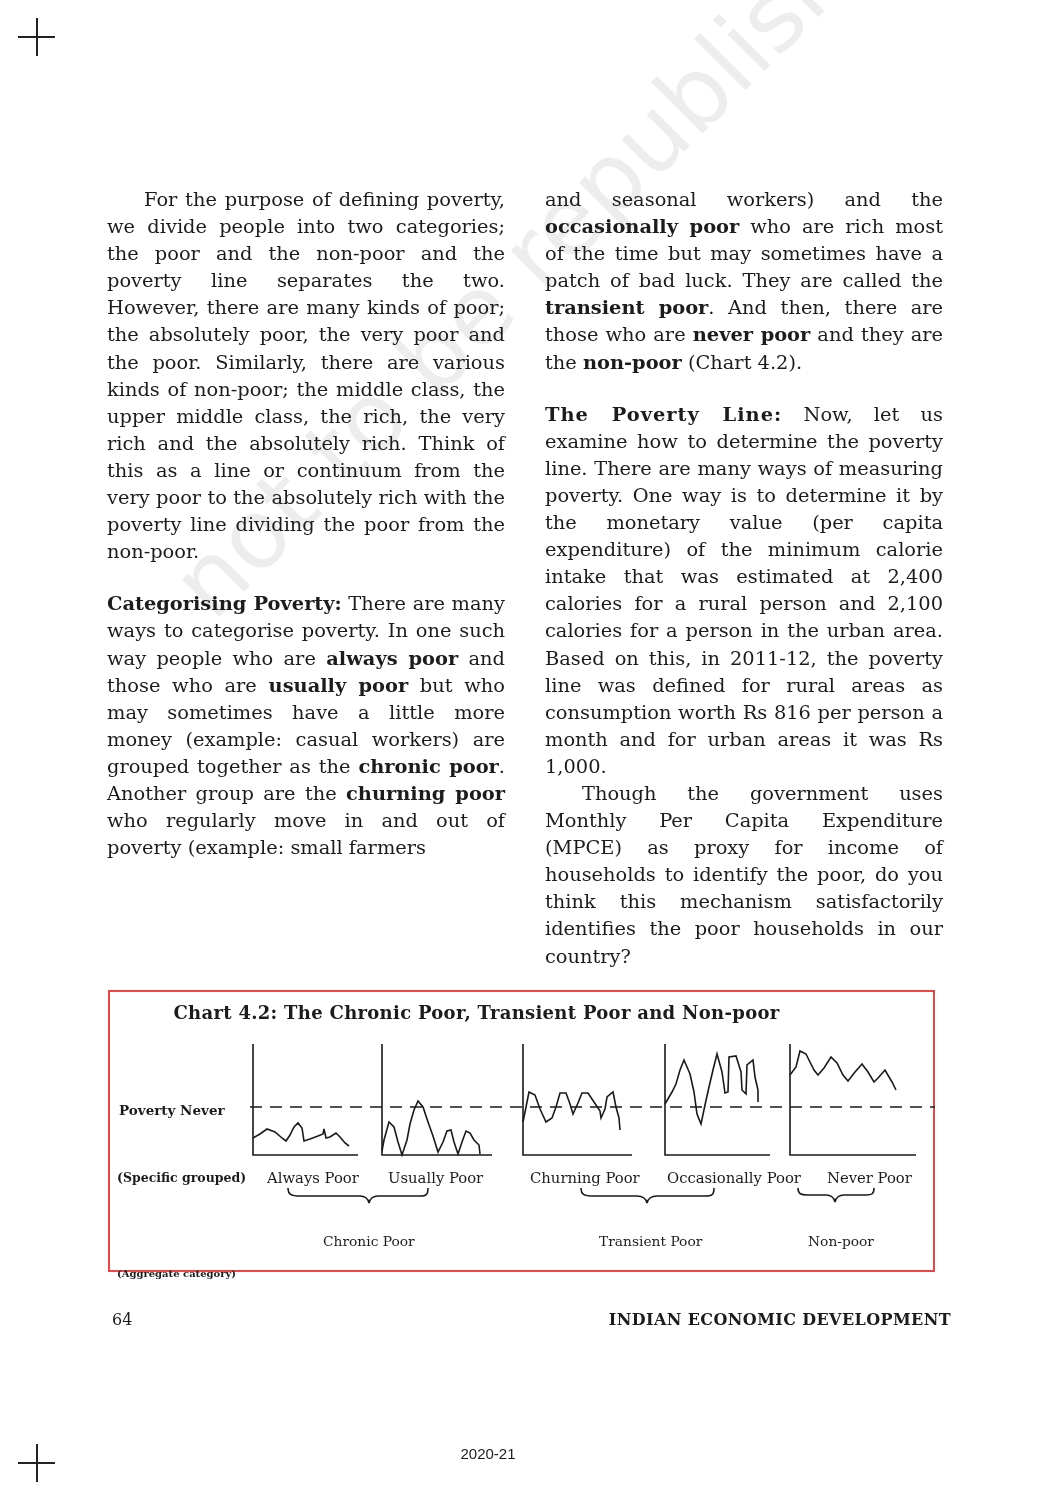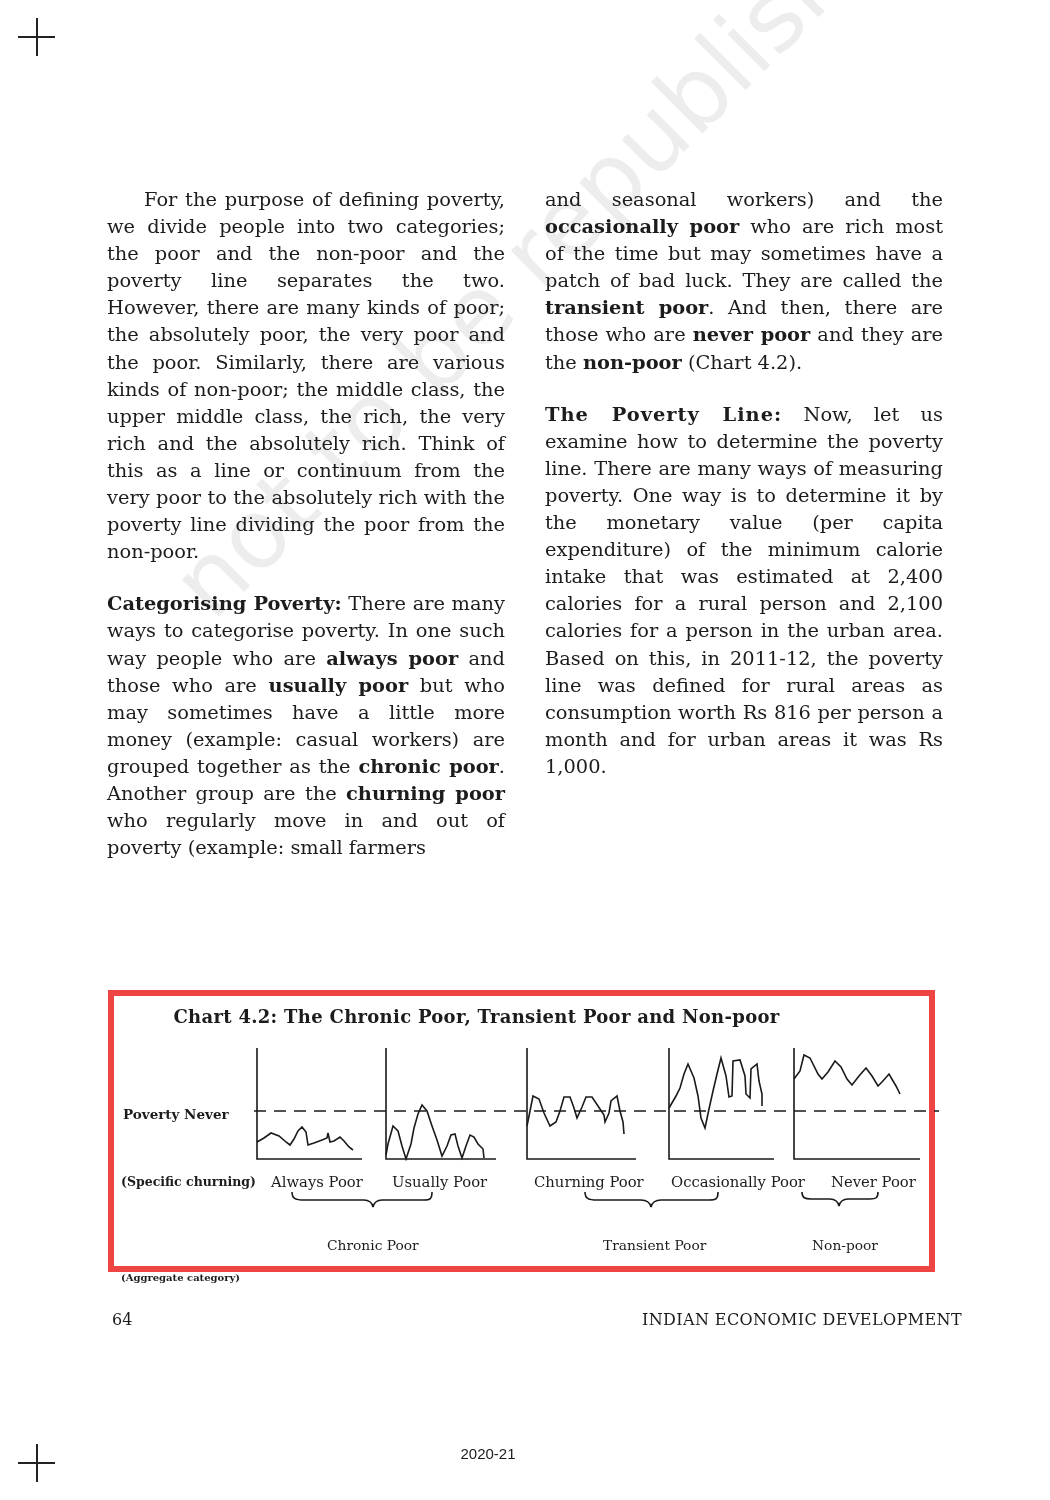--- a/index.html
+++ b/index.html
@@ -9,29 +9,29 @@
   .crop svg { display:block; }
   .col { position:absolute; top:186px; width:398px; font-size:19.4px; line-height:27.1px; text-align:justify; }
   .col.left { left:107px; }
   .col.right { left:545px; }
   .col p { margin:0; }
   .col p.indent { text-indent:37px; }
   .col p.gap { margin-top:25px; }
   .col b { font-weight:bold; }
   .col .hdr-spaced { letter-spacing:1px; }
   .chart { position:absolute; left:108px; top:990px; width:827px; height:282px;
-           border:6px solid #ef4444; box-sizing:border-box; }
+           border:2px solid #ef4444; box-sizing:border-box; }
   .chart-title { position:absolute; left:0; width:100%; top:10px; text-align:center;
                  font-weight:bold; font-size:18px; letter-spacing:0.3px; transform:translateX(-45px); }
   .chart svg { position:absolute; left:0; top:0; }
   .lbl { position:absolute; font-size:14.8px; white-space:nowrap; }
   .lbl.b { font-weight:bold; font-size:13.5px; }
   .lbl.sm { font-size:13.8px; }
   .footer-left { position:absolute; left:112px; top:1310px; font-size:16px; }
-  .footer-right { position:absolute; right:88px; top:1310px; font-size:16px; letter-spacing:0.4px; }
+  .footer-right { position:absolute; right:99px; top:1310px; font-size:16px; letter-spacing:0.4px;font-weight:bold; }
   .year { position:absolute; left:0; width:976px; top:1445px; text-align:center;
           font-family:"Liberation Sans",sans-serif; font-size:15px; }
   .watermark { position:absolute; left:150px; top:560px; width:900px; font-family:"DejaVu Sans",sans-serif;
                font-size:96px; color:rgba(0,0,0,0.07); transform:rotate(-45deg); transform-origin:left top;
                white-space:nowrap; pointer-events:none; }
 </style>
 </head>
 <body>
 
 <div class="crop" style="left:17px;top:18px;">
@@ -50,20 +50,21 @@
 <div class="watermark">not to be republished © NCERT</div>
 
 <div class="col left">
   <p class="indent">For the purpose of defining poverty, we divide people into two categories; the poor and the non-poor and the poverty line separates the two. However, there are many kinds of poor; the absolutely poor, the very poor and the poor. Similarly, there are various kinds of non-poor; the middle class, the upper middle class, the rich, the very rich and the absolutely rich. Think of this as a line or continuum from the very poor to the absolutely rich with the poverty line dividing the poor from the non-poor.</p>
   <p class="gap"><b>Categorising Poverty:</b><span> There are many ways to categorise poverty. In one such way people who are </span><b>always poor</b><span> and those who are </span><b>usually poor</b><span> but who may sometimes have a little more money (example: casual workers) are grouped together as the </span><b>chronic poor</b><span>. Another group are the </span><b>churning poor</b><span> who regularly move in and out of poverty (example: small farmers</span></p>
 </div>
 
 <div class="col right">
   <p><span>and seasonal workers) and the </span><b>occasionally poor</b><span> who are rich most of the time but may sometimes have a patch of bad luck. They are called the </span><b>transient poor</b><span>. And then, there are those who are </span><b>never poor</b><span> and they are the </span><b>non-poor</b><span> (Chart 4.2).</span></p>
   <p class="gap"><b class="hdr-spaced">The Poverty Line:</b><span> Now, let us examine how to determine the poverty line. There are many ways of measuring poverty. One way is to determine it by the monetary value (per capita expenditure) of the minimum calorie intake that was estimated at 2,400 calories for a rural person and 2,100 calories for a person in the urban area. Based on this, in 2011-12, the poverty line was defined for rural areas as consumption worth Rs 816 per person a month and for urban areas it was Rs 1,000.</span></p>
+  <p class="indent">Though the government uses Monthly Per Capita Expenditure (MPCE) as proxy for income of households to identify the poor, do you think this mechanism satisfactorily identifies the poor households in our country?</p>
 </div>
 
 <div class="chart">
   <div class="chart-title">Chart 4.2: The Chronic Poor, Transient Poor and Non-poor</div>
 
   <svg width="827" height="282">
     <g fill="none" stroke="#1a1a1a" stroke-width="1.6">
 
       <g>
         <path d="M143 52 V163 H248"></path>
@@ -85,21 +86,21 @@
 
       <path d="M680 83 L686 75 L690 59 L696 62 L704 78 L708 83 L714 76 L721 65 L727 71 L733 83 L738 89 L745 80 L752 72 L758 80 L764 90 L768 86 L775 78 L782 90 L786 98"></path>
 
       <path d="M178 196 C178 203 182 204 190 204 L250 204 C255 204 258 207 259 211 C260 207 263 204 268 204 L310 204 C316 204 318 203 318 196"></path>
       <path d="M471 196 C471 203 475 204 483 204 L527 204 C533 204 536 207 537 211 C538 207 541 204 547 204 L595 204 C602 204 604 203 604 196"></path>
       <path d="M688 196 C688 202 691 203 697 203 L716 203 C721 203 724 206 725 210 C726 206 729 203 734 203 L756 203 C762 203 764 202 764 196"></path>
     </g>
   </svg>
 
   <div class="lbl b" style="left:9px;top:110px;">Poverty Never</div>
-  <div class="lbl b" style="left:7px;top:178px;font-size:12.5px;">(Specific churning)</div>
+  <div class="lbl b" style="left:7px;top:178px;font-size:12.5px;">(Specific grouped)</div>
   <div class="lbl b" style="left:7px;top:232px;font-size:10px;margin-top:44px;">(Aggregate category)</div>
 
   <div class="lbl" style="left:157px;top:177px;">Always Poor</div>
   <div class="lbl" style="left:278px;top:177px;">Usually Poor</div>
   <div class="lbl" style="left:420px;top:177px;">Churning Poor</div>
   <div class="lbl" style="left:557px;top:177px;">Occasionally Poor</div>
   <div class="lbl" style="left:717px;top:177px;">Never Poor</div>
 
   <div class="lbl sm" style="left:213px;top:241px;">Chronic Poor</div>
   <div class="lbl sm" style="left:489px;top:241px;">Transient Poor</div>

